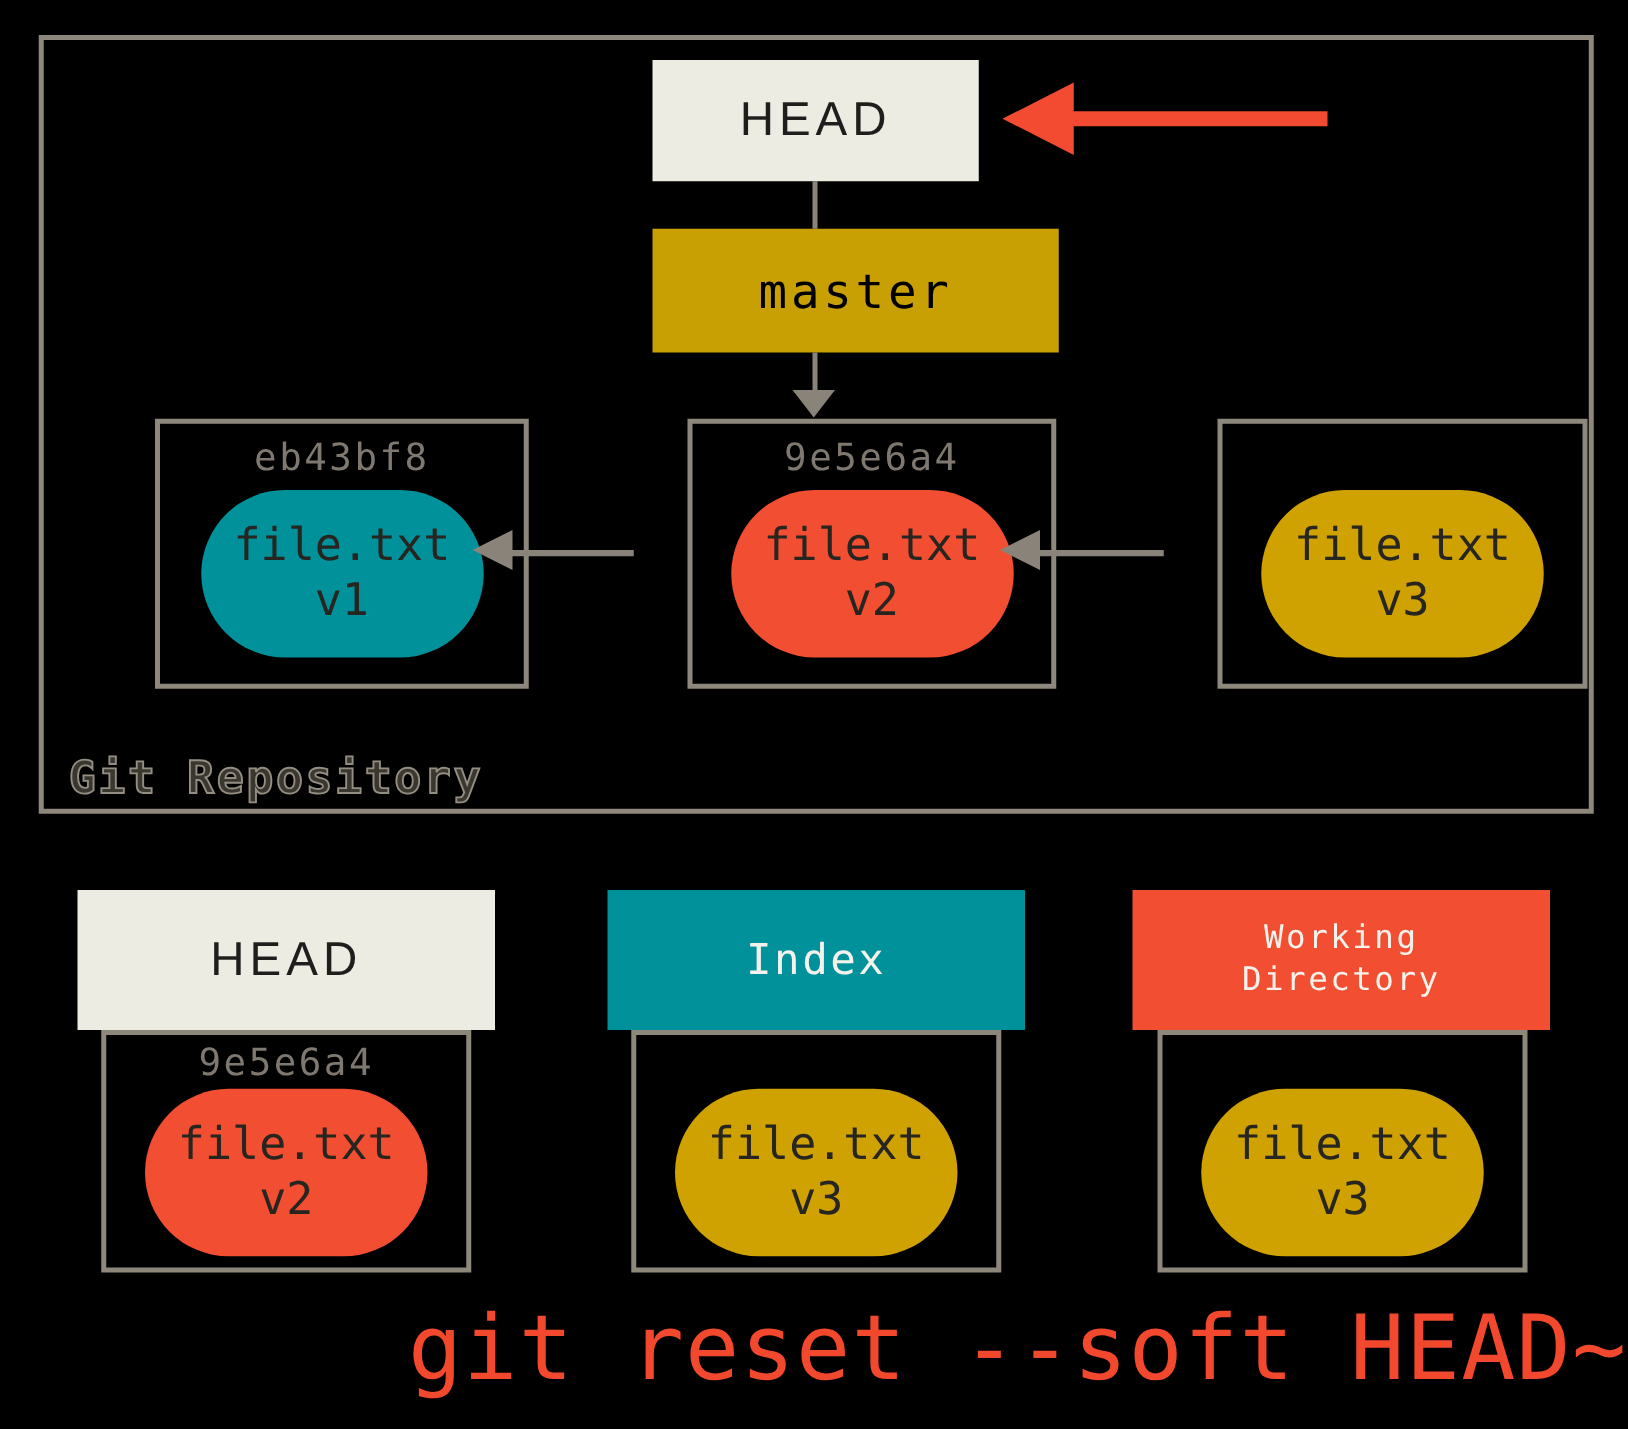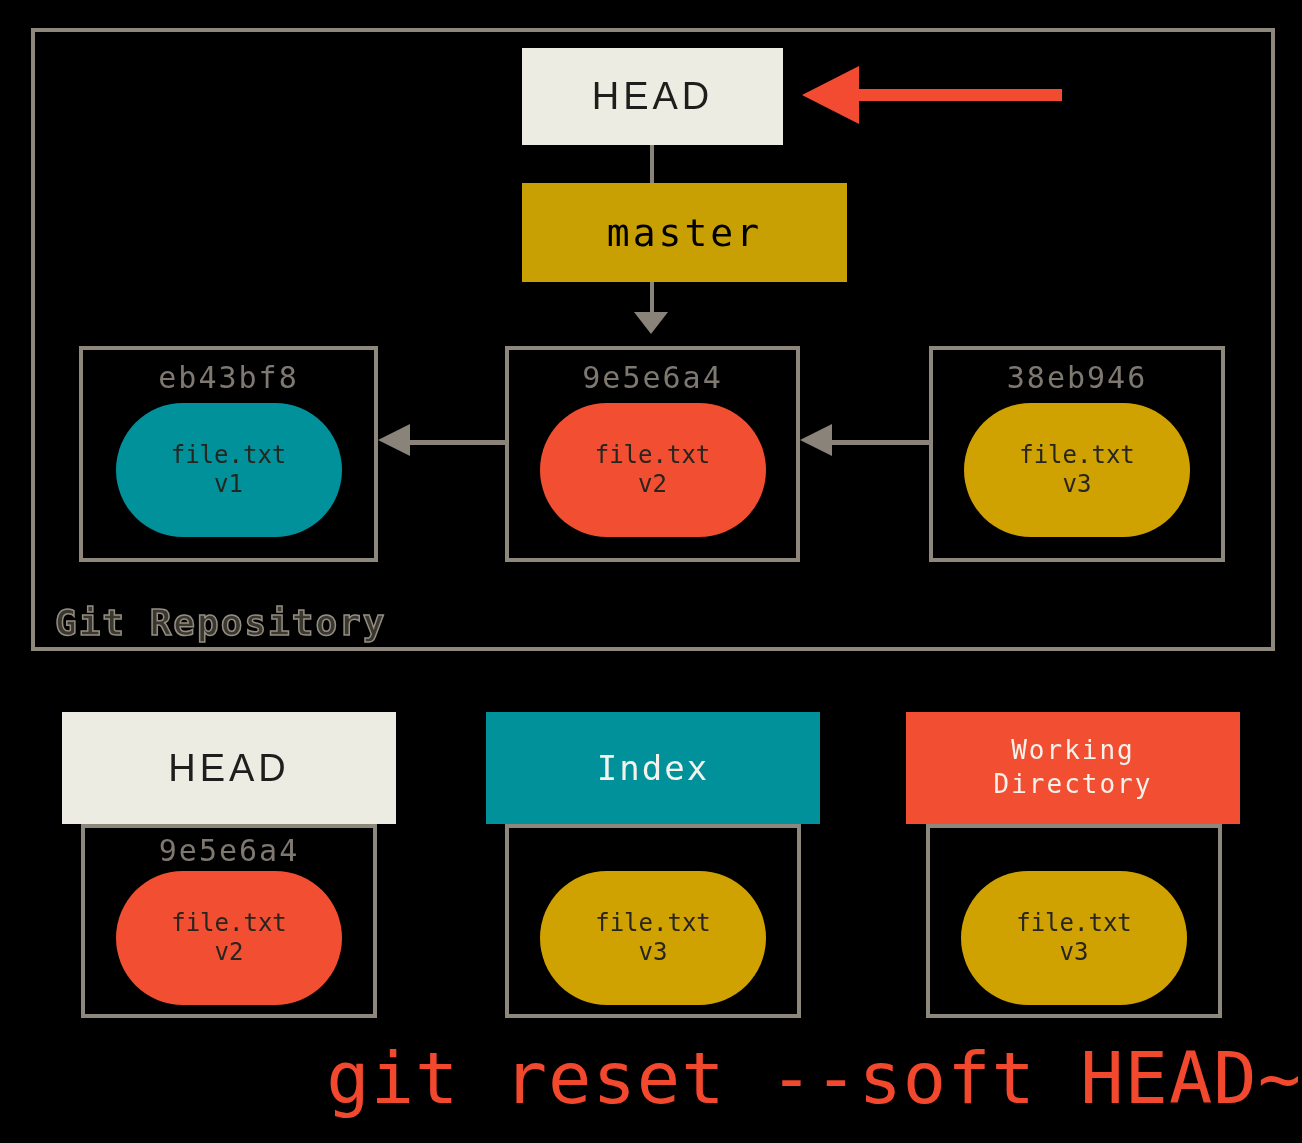--- a/index.html
+++ b/index.html
@@ -46,33 +46,33 @@
   .arrowB-head{left:800px;}
 
   
   .master-box{
     left:522px;top:183px;width:325px;height:99px;background:#C9A004;
     display:flex;align-items:center;justify-content:center;
     font-size:38px;letter-spacing:3px;color:#000000;
   }
 
   
-  .commit-box{top:346px;height:208px;border:4px solid #8E877C;}
+  .commit-box{top:335px;height:208px;border:4px solid #8E877C;margin-left:45px;}
   .commit-1{left:79px;width:291px;}
   .commit-2{left:505px;width:287px;}
   .commit-3{left:929px;width:288px;}
   .hash{
     position:absolute;top:10px;left:0;width:100%;text-align:center;
     font-size:30px;letter-spacing:2px;color:#7E7870;
   }
   .pill{
     position:absolute;top:53px;left:50%;transform:translateX(-50%);
     width:226px;height:134px;border-radius:67px;
     display:flex;flex-direction:column;align-items:center;justify-content:center;
-    font-size:24px;line-height:1.22;color:#26251F;text-align:right;
+    font-size:36px;line-height:1.22;color:#26251F;text-align:right;
   }
   .pill-teal{background:#00919B;}
   .pill-red{background:#F14E32;}
   .pill-gold{background:#CFA201;}
 
   
   .col-header{
     top:712px;width:334px;height:112px;
     display:flex;align-items:center;justify-content:center;text-align:center;
   }
@@ -129,21 +129,20 @@
 
   <div class="abs commit-box commit-2">
     <div class="hash">9e5e6a4</div>
     <div class="pill pill-red">
       <span>file.txt</span>
       <span>v2</span>
     </div>
   </div>
 
   <div class="abs commit-box commit-3">
-    <div class="hash">38eb946</div>
     <div class="pill pill-gold">
       <span>file.txt</span>
       <span>v3</span>
     </div>
   </div>
 
   <div class="abs h-shaft arrowA-shaft"></div>
   <div class="abs tri-left arrowA-head"></div>
   <div class="abs h-shaft arrowB-shaft"></div>
   <div class="abs tri-left arrowB-head"></div>

